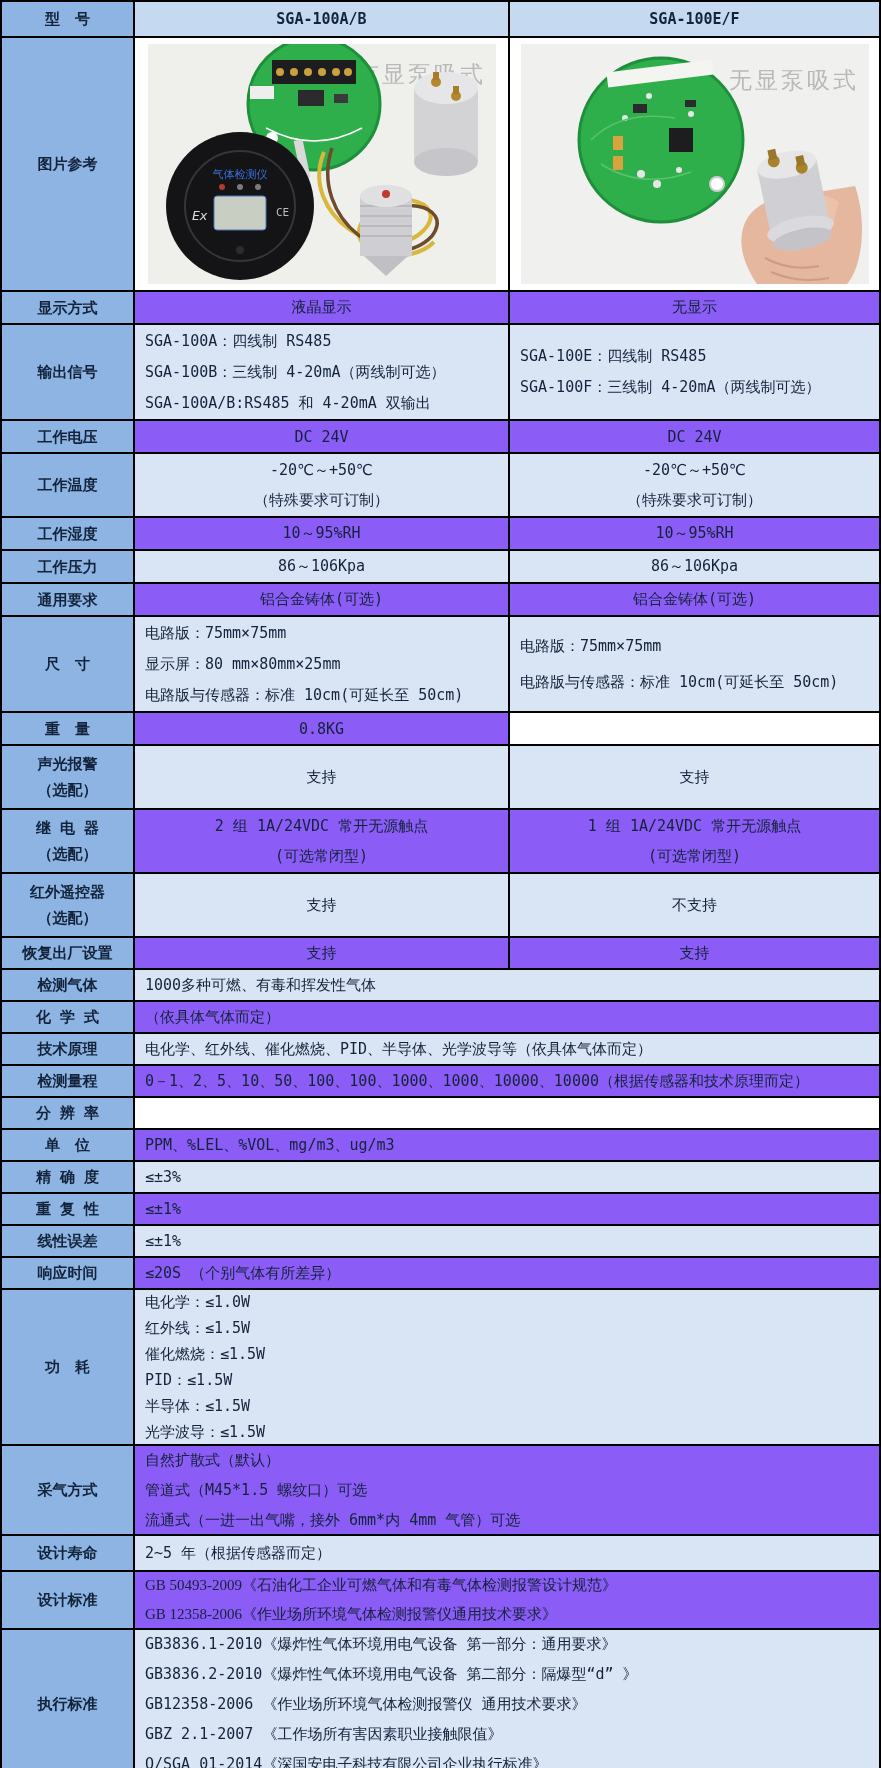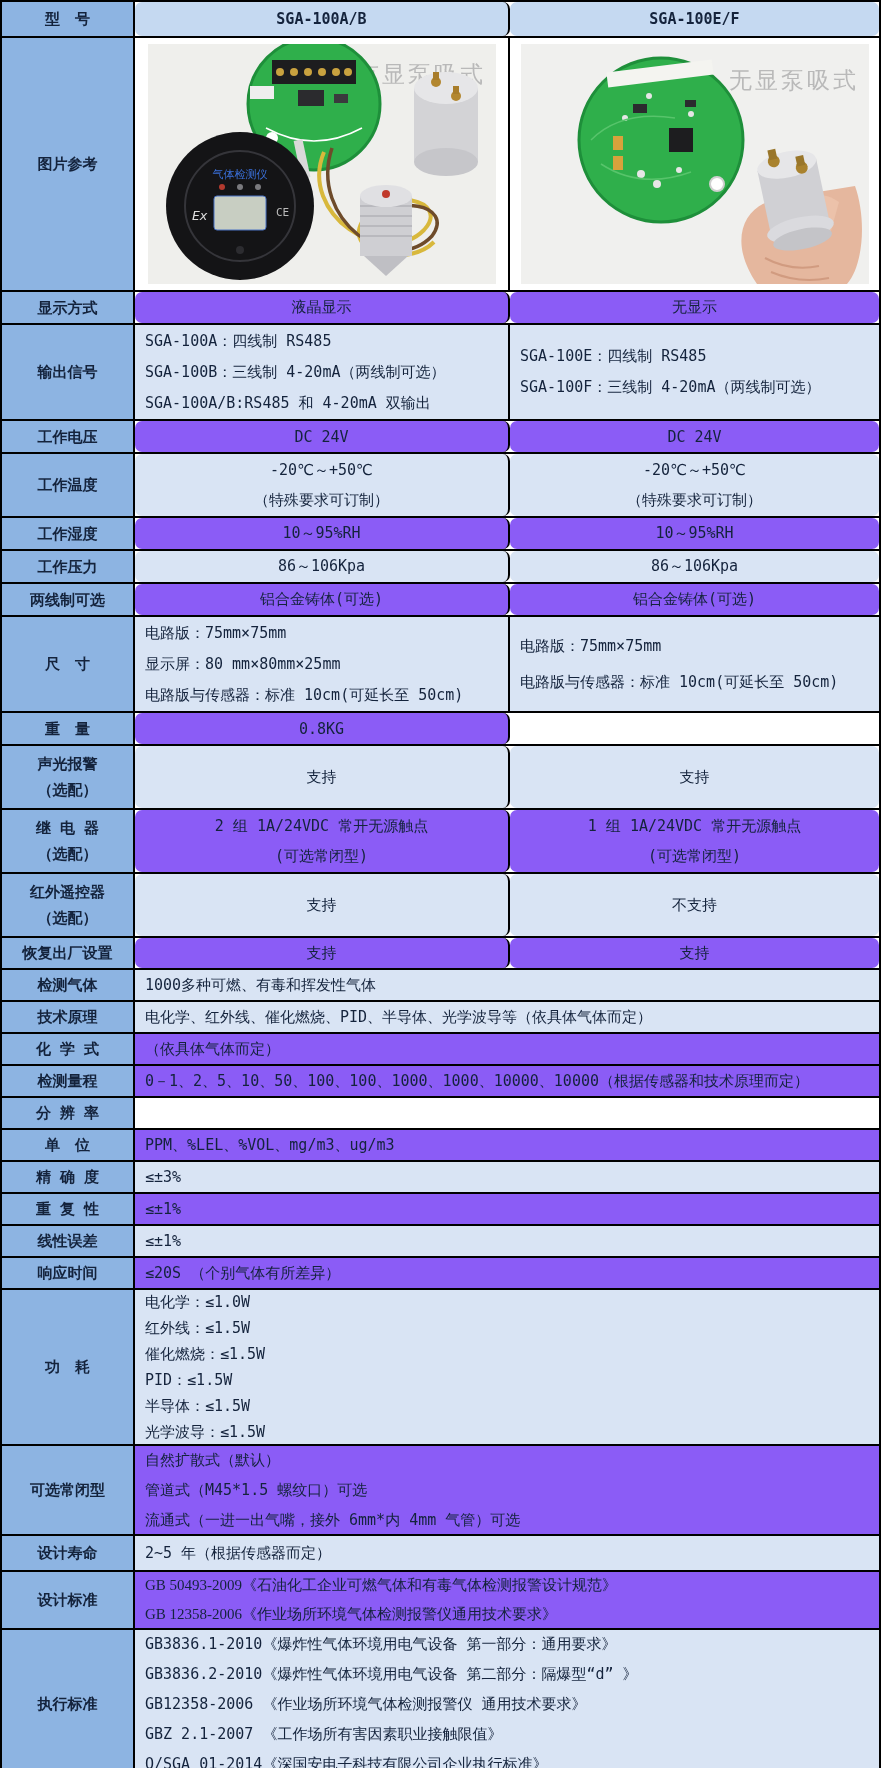--- a/index.html
+++ b/index.html
@@ -7,21 +7,21 @@
   .spec-table{width:881px;border:2px solid #000;box-sizing:border-box;font-size:15px;}
   .row{display:flex;border-top:2px solid #000;box-sizing:border-box;align-items:stretch;}
   .row:first-child{border-top:none;}
   .label-cell{flex:0 0 133px;background:#8db4e2;border-right:2px solid #000;box-sizing:border-box;
     display:flex;flex-direction:column;align-items:center;justify-content:center;text-align:center;
     font-weight:bold;line-height:26px;}
   .cell{box-sizing:border-box;display:flex;flex-direction:column;justify-content:center;}
   .cell.mid{flex:0 0 375px;border-right:2px solid #000;}
   .cell.right{flex:1;}
   .cell.full{flex:1;text-align:right;}
-  .center{align-items:center;text-align:center;border-radius:7px;}
+  .center{align-items:center;text-align:center;}
   .leftpad{align-items:flex-start;text-align:left;padding-left:10px;padding-right:6px;}
   .shade-a .cell{background:#8b5cf6;}
   .shade-b .cell{background:#d9e4f4;}
   .photo-row .cell{background:#ffffff;align-items:center;justify-content:center;}
   .hdr .cell{background:#c5d9f1;font-weight:bold;}
   .h28{height:36px}.h32{height:32px}.h33{height:33px}.h34{height:34px}.h58{height:58px}
   .h64{height:64px}.h90{height:90px}.h96{height:96px}.h150{height:150px}.h156{height:156px}.h254{height:254px}
   .lh31 .line{line-height:31px;}
   .lh36 .line{line-height:36px;}
   .lh30 .line{line-height:30px;}
@@ -229,21 +229,21 @@
     <div class="cell mid center">
         <div class="line">86～106Kpa</div>
       </div>
     <div class="cell right center">
         <div class="line">86～106Kpa</div>
       </div>
   </div>
 
   <div class="row shade-a h33">
     <div class="label-cell">
-        <span>两线制可选</span>
+        <span>通用要求</span>
       </div>
     <div class="cell mid center">
         <div class="line">铝合金铸体(可选)</div>
       </div>
     <div class="cell right center">
         <div class="line">铝合金铸体(可选)</div>
       </div>
   </div>
 
   <div class="row shade-b h96 lh31">
@@ -325,35 +325,35 @@
 
   <div class="row shade-b h32">
     <div class="label-cell">
         <span>检测气体</span>
       </div>
     <div class="cell full leftpad">
         <div class="line">1000多种可燃、有毒和挥发性气体</div>
       </div>
   </div>
 
+  <div class="row shade-a h32">
+    <div class="label-cell">
+        <span>化 学 式</span>
+      </div>
+    <div class="cell full leftpad">
+        <div class="line">（依具体气体而定）</div>
+      </div>
+  </div>
+
   <div class="row shade-b h32">
     <div class="label-cell">
         <span>技术原理</span>
       </div>
     <div class="cell full leftpad">
         <div class="line">电化学、红外线、催化燃烧、PID、半导体、光学波导等（依具体气体而定）</div>
-      </div>
-  </div>
-
-  <div class="row shade-a h32">
-    <div class="label-cell">
-        <span>化 学 式</span>
-      </div>
-    <div class="cell full leftpad">
-        <div class="line">（依具体气体而定）</div>
       </div>
   </div>
 
   <div class="row shade-a h32">
     <div class="label-cell">
         <span>检测量程</span>
       </div>
     <div class="cell full leftpad">
         <div class="line">0－1、2、5、10、50、100、100、1000、1000、10000、10000（根据传感器和技术原理而定）</div>
       </div>
@@ -419,21 +419,21 @@
       <div class="line">红外线：≤1.5W</div>
       <div class="line">催化燃烧：≤1.5W</div>
       <div class="line">PID：≤1.5W</div>
       <div class="line">半导体：≤1.5W</div>
       <div class="line">光学波导：≤1.5W</div>
     </div>
   </div>
 
   <div class="row shade-a h90 lh30">
     <div class="label-cell">
-        <span>可选常闭型</span>
+        <span>采气方式</span>
       </div>
     <div class="cell full leftpad">
       <div class="line">自然扩散式（默认）</div>
       <div class="line">管道式（M45*1.5 螺纹口）可选</div>
       <div class="line">流通式（一进一出气嘴，接外 6mm*内 4mm 气管）可选</div>
     </div>
   </div>
 
   <div class="row shade-b h28">
     <div class="label-cell">

